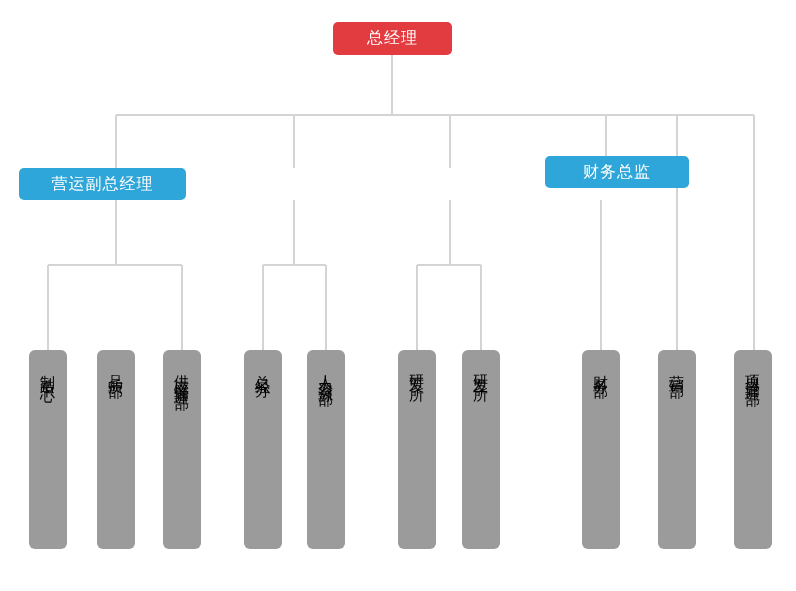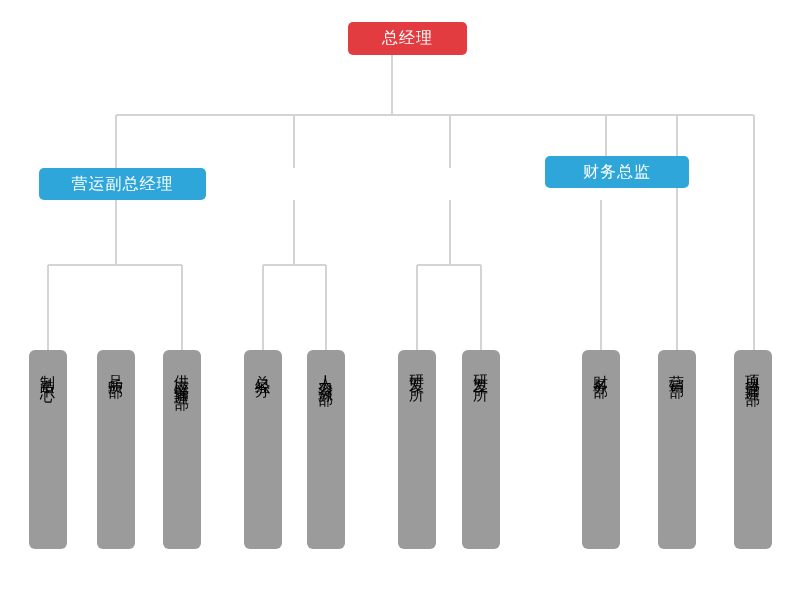--- a/index.html
+++ b/index.html
@@ -23,22 +23,22 @@
   }
   .dept-node{
     background:var(--c-department_box,#9b9b9b);border-radius:6px;
     top:350px;width:38px;height:199px;position:absolute;
   }
   .dept-node .vtext{
     position:absolute;top:13px;left:50%;transform:translateX(-50%);
     writing-mode:vertical-lr;text-orientation:upright;
     font-size:15px;letter-spacing:4px;line-height:1;white-space:nowrap;
   }
-  #n-root{left:348px;top:22px;width:119px;height:33px}
-  #n-m0{left:39px;top:168px;width:167px;height:32px}
+  #n-root{left:333px;top:22px;width:119px;height:33px}
+  #n-m0{left:19px;top:168px;width:167px;height:32px}
   #n-m1{left:233px;top:168px;width:122px;height:32px}
   #n-m2{left:391px;top:168px;width:118px;height:32px}
   #n-m3{left:545px;top:156px;width:144px;height:32px}
   #n-d0{left:29px}
   #n-d1{left:97px}
   #n-d2{left:163px}
   #n-d3{left:244px}
   #n-d4{left:307px}
   #n-d5{left:398px}
   #n-d6{left:462px}

